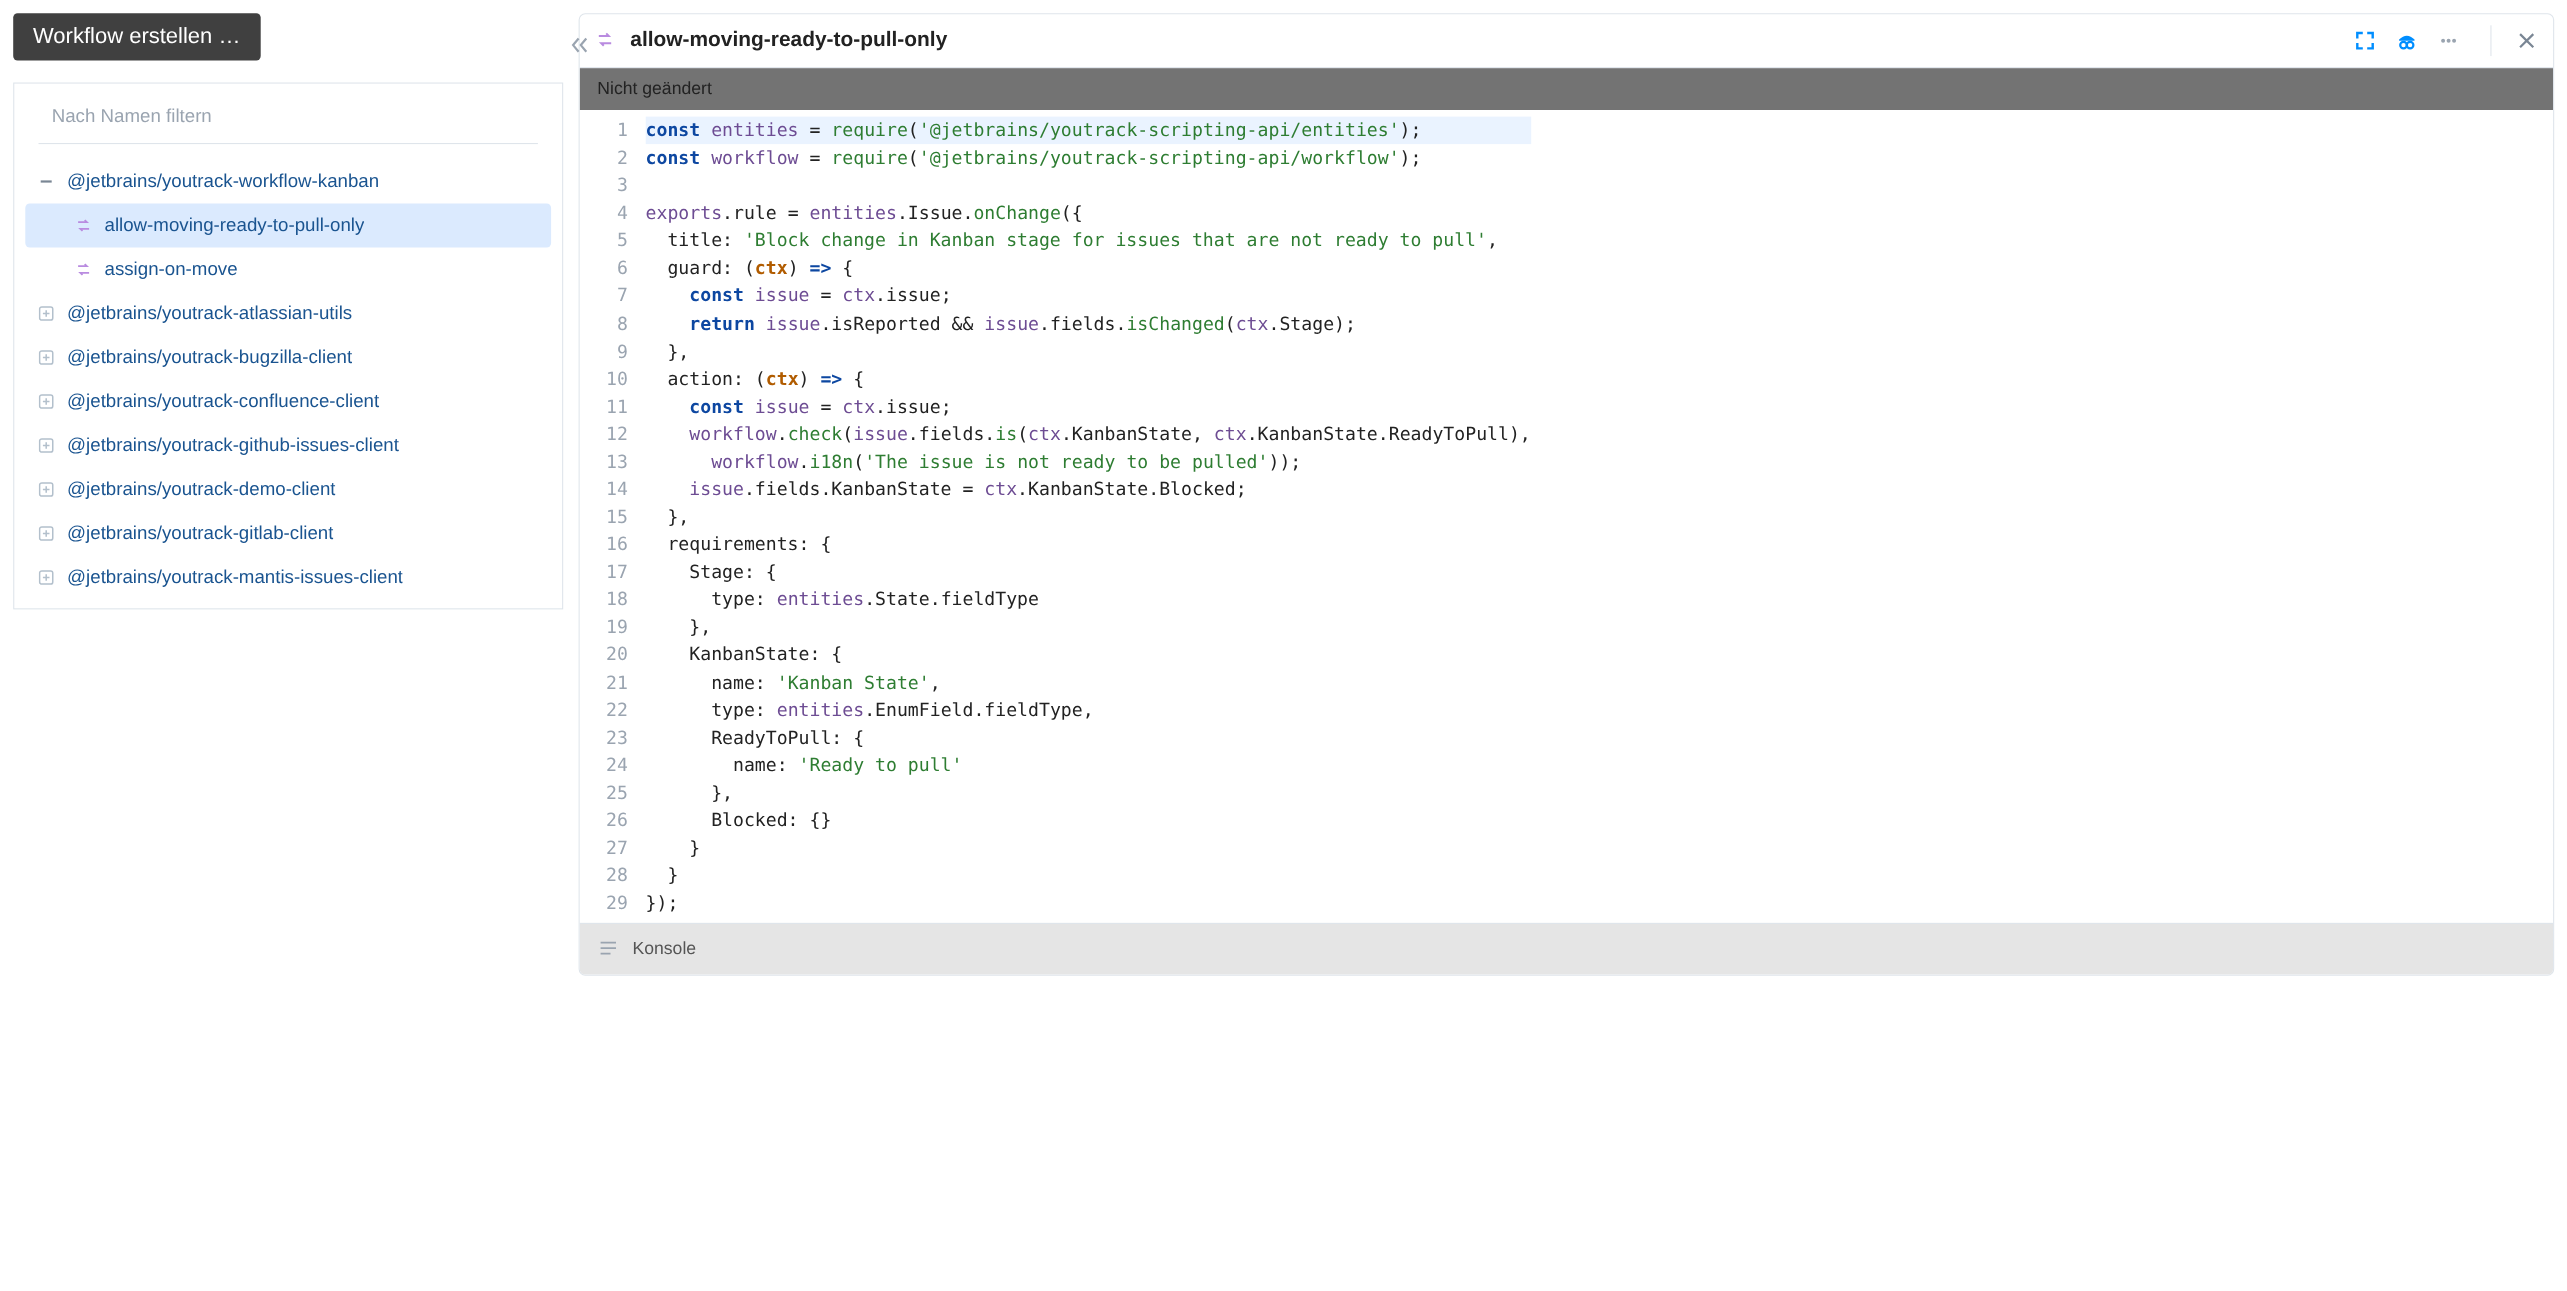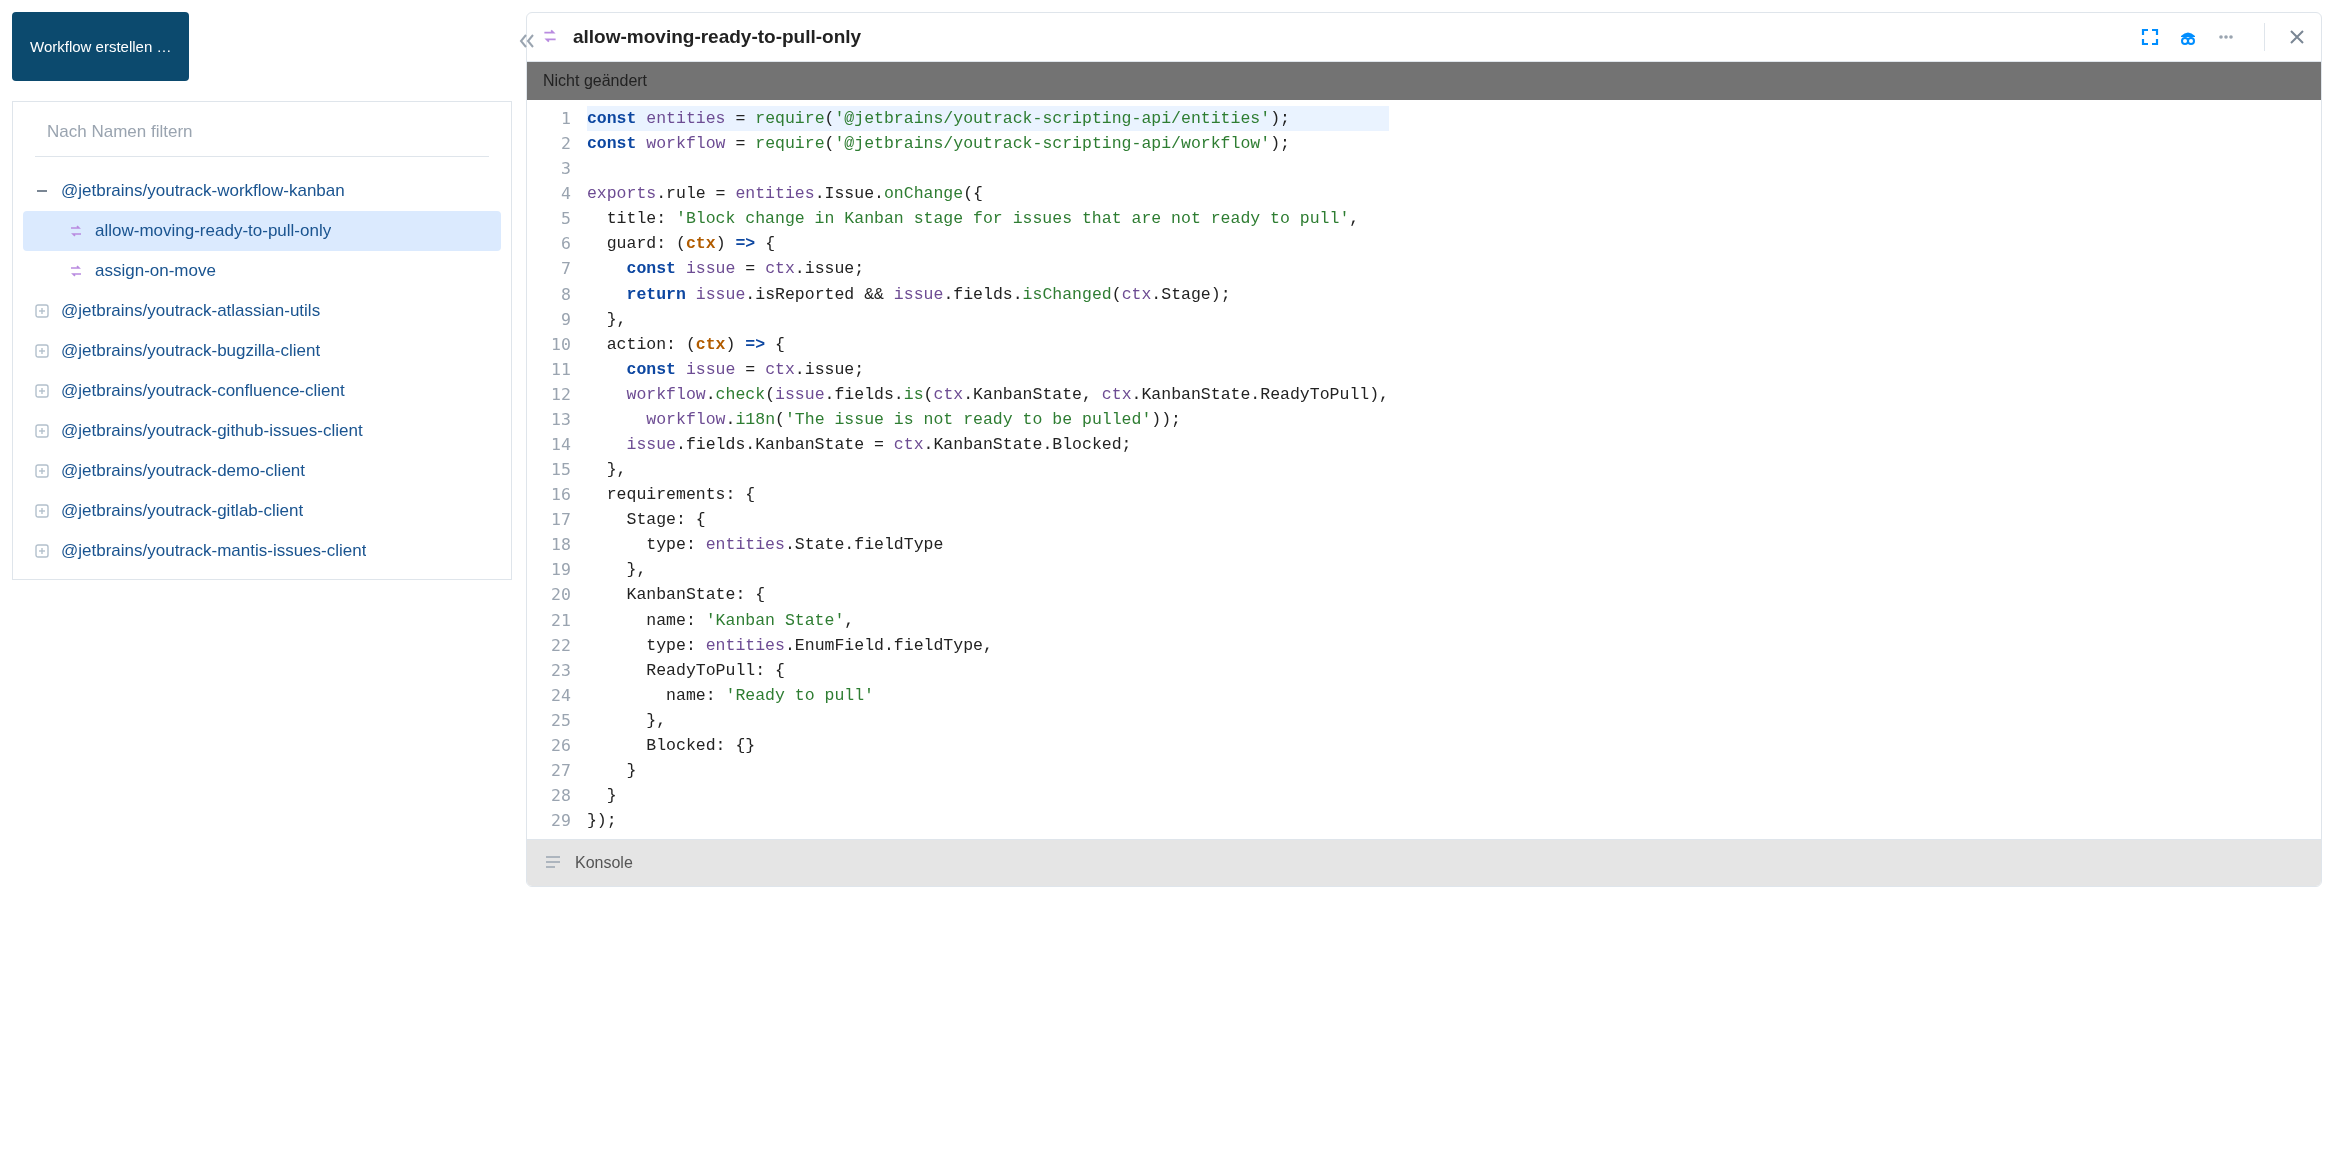--- a/index.html
+++ b/index.html
@@ -1,20 +1,20 @@
 <!DOCTYPE html>
 <html><head>
 <meta charset="utf-8">
 <style>
 * { margin: 0; padding: 0; box-sizing: border-box; }
 body { font-family: -apple-system, BlinkMacSystemFont, "Segoe UI", Arial, sans-serif; font-size: 14px; color: #1f2937; background: #fff; }
 .app { display: flex; gap: 14px; padding: 12px; }
 
 .sidebar { width: 500px; flex-shrink: 0; }
-.create-btn { background: #0c4a6e; color: #fff; border: none; padding: 26px 18px; font-size: 15px; border-radius: 4px; cursor: pointer; }
+.create-btn { background: #404040; color: #fff; border: none; padding: 10px 18px; font-size: 20px; border-radius: 4px; cursor: pointer; }
 .tree-panel { margin-top: 20px; border: 1px solid #dfe5eb; border-radius: 0; padding: 14px 10px 8px 10px; }
 .filter-wrap { padding: 6px 12px 14px 12px; border-bottom: 1px solid #dfe5eb; margin: 0 12px; }
 .filter-input { width: 100%; border: none; font-size: 17px; color: #1f2937; background: transparent; outline: none; }
 .filter-input::placeholder { color: #9aa4b0; }
 .tree { margin-top: 14px; }
 .tree-row { display: flex; align-items: center; gap: 10px; padding: 10px 10px; font-size: 17px; color: #1a5490; cursor: pointer; border-radius: 4px; }
 .tree-row.leaf { padding-left: 44px; }
 .tree-row.selected { background: #dbeafe; }
 .tree-row .expander { width: 18px; height: 18px; display:flex; align-items:center; justify-content:center; color:#7a8694; flex-shrink:0; }
 .tree-row .sync-icon { width: 18px; height: 18px; display:flex; align-items:center; justify-content:center; flex-shrink:0; }
@@ -29,21 +29,21 @@
 .header-actions { display:flex; align-items:center; gap: 18px; }
 .header-divider { width:1px; height:28px; background:#dfe5eb; margin: 0 4px 0 10px; }
 .hicon { width:20px; height:20px; cursor:pointer; display:flex; align-items:center; justify-content:center; }
 
 .status-bar { background:#737373; padding: 10px 16px; font-size: 16px; color:#222; }
 
 .code-wrap { flex:1; display:flex; font-family: "SF Mono", Menlo, Consolas, monospace; font-size: 16.5px; line-height: 1.52; background:#fff; overflow:auto; }
 .gutter { text-align: right; color:#9aa4b0; padding: 6px 10px 6px 18px; user-select:none; }
 .gutter div { padding: 0 6px; }
 .code { padding: 6px 12px 6px 0; white-space: pre; color:#222; }
-.code .line { display:block;font-family:Liberation Mono, monospace; }
+.code .line { display:block; }
 .code .line.hl { background:#eaf3ff; }
 
 .tok-kw { color:#0d47a1; font-weight:600; }
 .tok-var { color:#6d4c93; }
 .tok-fn { color:#2e7d32; }
 .tok-str { color:#2e7d32; }
 .tok-param { color:#b15c00; font-weight:600; }
 
 .console-bar { border-top:1px solid #dfe5eb; padding: 14px 18px; display:flex; align-items:center; gap:14px; background:#e5e5e5; }
 .console-bar .cicon { color:#9aa4b0; }

